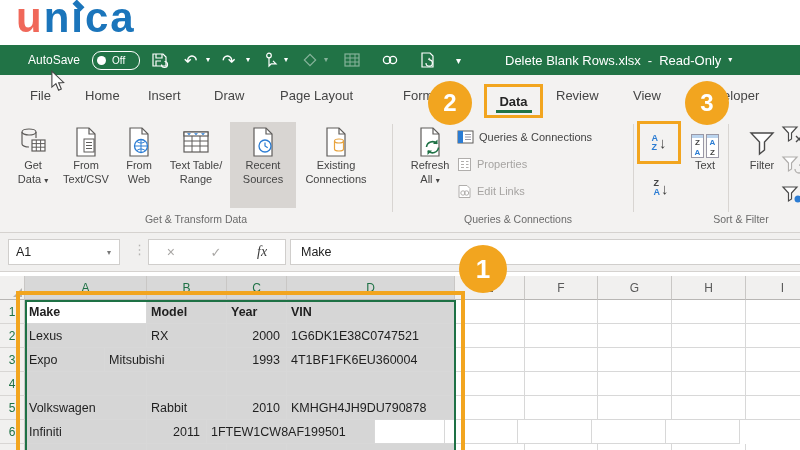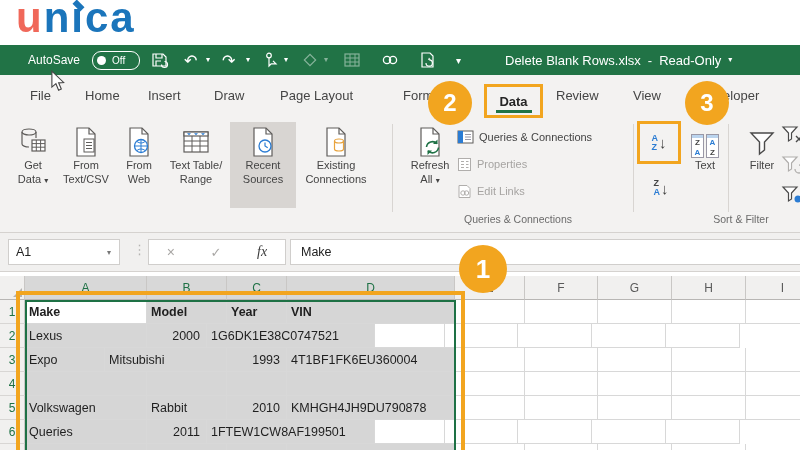--- a/index.html
+++ b/index.html
@@ -356,20 +356,21 @@
           <path d="M14 15a4 4 0 1 0 4-4" fill="none" stroke="#B0AEAC" stroke-width="1.3"></path>
         </svg>
     </div>
     <div style="position:absolute;left:781px;top:64px">
       <svg width="26" height="22" viewBox="0 0 26 22">
         <path d="M2 3h14l-5.5 6v6l-3 2V9z" fill="#fff" stroke="#4a4a4a" stroke-width="1.2"></path>
           <circle cx="17" cy="15" r="3.5" fill="#2B7CD3"></circle>
         </svg>
     </div>
 
+    <div class="glabel" style="left:0;width:392px">Get &amp; Transform Data</div>
     <div class="glabel" style="left:403px;width:230px">Queries &amp; Connections</div>
     <div class="glabel" style="left:682px;width:118px">Sort &amp; Filter</div>
   </div>
 
   <div class="fstrip">
     <div class="wbox namebox">
       <span>A1</span>
       <span class="nb-caret">▾</span>
     </div>
     <div class="vdots">⋮</div>
@@ -405,20 +406,21 @@
           <div class="cell sel b" style="width: 168px;">VIN</div>
           <div class="cell" style="width: 70px;"></div>
           <div class="cell" style="width: 73px;"></div>
           <div class="cell" style="width: 74px;"></div>
           <div class="cell" style="width: 74px;"></div>
           <div class="cell" style="width: 74px;"></div>
         </div>
         <div class="grow" style="top: 52px;">
           <div class="rhdr">2</div>
           <div class="cell sel" style="width: 122px;">Lexus</div>
+          <div class="cell sel" style="width: 80px;">RX</div>
           <div class="cell sel num" style="width: 60px;">2000</div>
           <div class="cell sel" style="width: 168px;">1G6DK1E38C0747521</div>
           <div class="cell" style="width: 70px;"></div>
           <div class="cell" style="width: 73px;"></div>
           <div class="cell" style="width: 74px;"></div>
           <div class="cell" style="width: 74px;"></div>
           <div class="cell" style="width: 74px;"></div>
         </div>
         <div class="grow" style="top: 76px;">
           <div class="rhdr">3</div>
@@ -451,21 +453,21 @@
           <div class="cell sel num" style="width: 60px;">2010</div>
           <div class="cell sel" style="width: 168px;">KMHGH4JH9DU790878</div>
           <div class="cell" style="width: 70px;"></div>
           <div class="cell" style="width: 73px;"></div>
           <div class="cell" style="width: 74px;"></div>
           <div class="cell" style="width: 74px;"></div>
           <div class="cell" style="width: 74px;"></div>
         </div>
         <div class="grow" style="top: 148px;">
           <div class="rhdr">6</div>
-          <div class="cell sel" style="width: 122px;">Queries</div>
+          <div class="cell sel" style="width: 122px;">Infiniti</div>
           <div class="cell sel num" style="width: 60px;">2011</div>
           <div class="cell sel" style="width: 168px;">1FTEW1CW8AF199501</div>
           <div class="cell" style="width: 70px;"></div>
           <div class="cell" style="width: 73px;"></div>
           <div class="cell" style="width: 74px;"></div>
           <div class="cell" style="width: 74px;"></div>
           <div class="cell" style="width: 74px;"></div>
         </div>
         <div class="grow" style="top: 172px;">
           <div class="rhdr">7</div>

